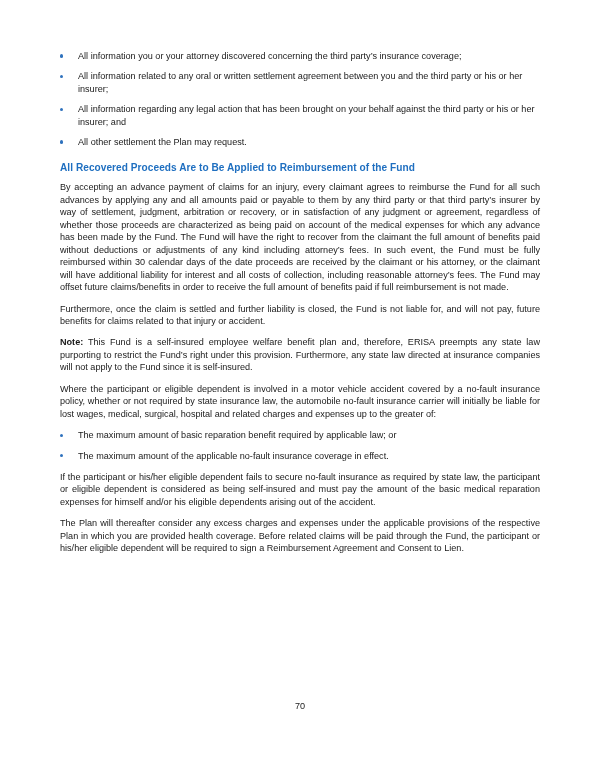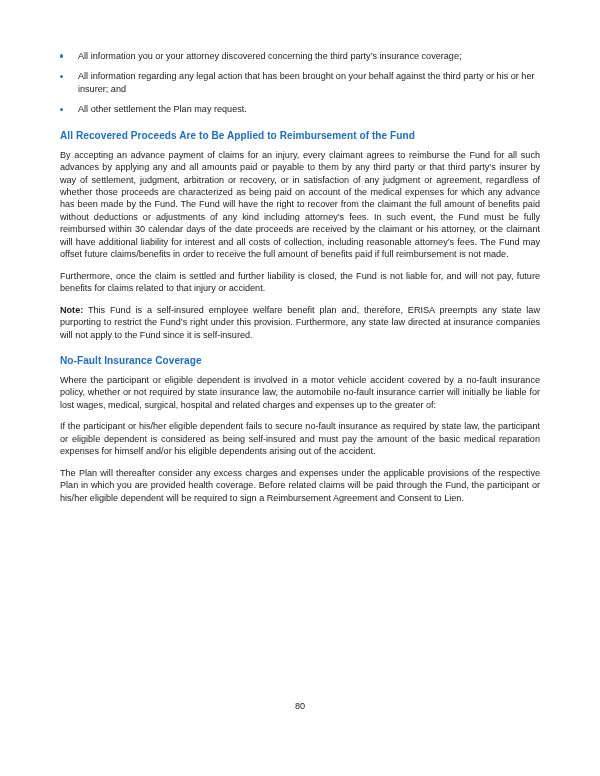--- a/index.html
+++ b/index.html
@@ -106,42 +106,57 @@
   <div class="content">
 
     <div class="list-block">
       <ul class="bullets">
         <li>
           <span class="bullet-mark"></span>
           <span>All information you or your attorney discovered concerning the third party’s insurance coverage;</span>
         </li>
         <li>
           <span class="bullet-mark"></span>
+          <span>All information related to any oral or written settlement agreement between you and the third party or his or her insurer;</span>
+        </li>
+        <li>
+          <span class="bullet-mark"></span>
           <span>All information regarding any legal action that has been brought on your behalf against the third party or his or her insurer; and</span>
         </li>
         <li>
           <span class="bullet-mark"></span>
           <span>All other settlement the Plan may request.</span>
         </li>
       </ul>
     </div>
 
     <h2 class="section-heading">All Recovered Proceeds Are to Be Applied to Reimbursement of the Fund</h2>
 
     <p class="body-text">By accepting an advance payment of claims for an injury, every claimant agrees to reimburse the Fund for all such advances by applying any and all amounts paid or payable to them by any third party or that third party’s insurer by way of settlement, judgment, arbitration or recovery, or in satisfaction of any judgment or agreement, regardless of whether those proceeds are characterized as being paid on account of the medical expenses for which any advance has been made by the Fund. The Fund will have the right to recover from the claimant the full amount of benefits paid without deductions or adjustments of any kind including attorney’s fees. In such event, the Fund must be fully reimbursed within 30 calendar days of the date proceeds are received by the claimant or his attorney, or the claimant will have additional liability for interest and all costs of collection, including reasonable attorney’s fees. The Fund may offset future claims/benefits in order to receive the full amount of benefits paid if full reimbursement is not made.</p>
 
     <p class="body-text">Furthermore, once the claim is settled and further liability is closed, the Fund is not liable for, and will not pay, future benefits for claims related to that injury or accident.</p>
 
     <p class="body-text"><span class="bold">Note:</span><span> This Fund is a self-insured employee welfare benefit plan and, therefore, ERISA preempts any state law purporting to restrict the Fund’s right under this provision. Furthermore, any state law directed at insurance companies will not apply to the Fund since it is self-insured.</span></p>
 
-    <h2 class="section-heading">No-Fault Insurance Coverage</h2>
 
     <p class="body-text">Where the participant or eligible dependent is involved in a motor vehicle accident covered by a no-fault insurance policy, whether or not required by state insurance law, the automobile no-fault insurance carrier will initially be liable for lost wages, medical, surgical, hospital and related charges and expenses up to the greater of:</p>
 
+    <div class="list-block">
+      <ul class="bullets">
+        <li>
+          <span class="bullet-mark"></span>
+          <span>The maximum amount of basic reparation benefit required by applicable law; or</span>
+        </li>
+        <li>
+          <span class="bullet-mark"></span>
+          <span>The maximum amount of the applicable no-fault insurance coverage in effect.</span>
+        </li>
+      </ul>
+    </div>
 
     <p class="body-text">If the participant or his/her eligible dependent fails to secure no-fault insurance as required by state law, the participant or eligible dependent is considered as being self-insured and must pay the amount of the basic medical reparation expenses for himself and/or his eligible dependents arising out of the accident.</p>
 
     <p class="body-text">The Plan will thereafter consider any excess charges and expenses under the applicable provisions of the respective Plan in which you are provided health coverage. Before related claims will be paid through the Fund, the participant or his/her eligible dependent will be required to sign a Reimbursement Agreement and Consent to Lien.</p>
 
   </div>
 
-  <div class="page-number">80</div>
+  <div class="page-number">70</div>
 </div>
 
 </body></html>

